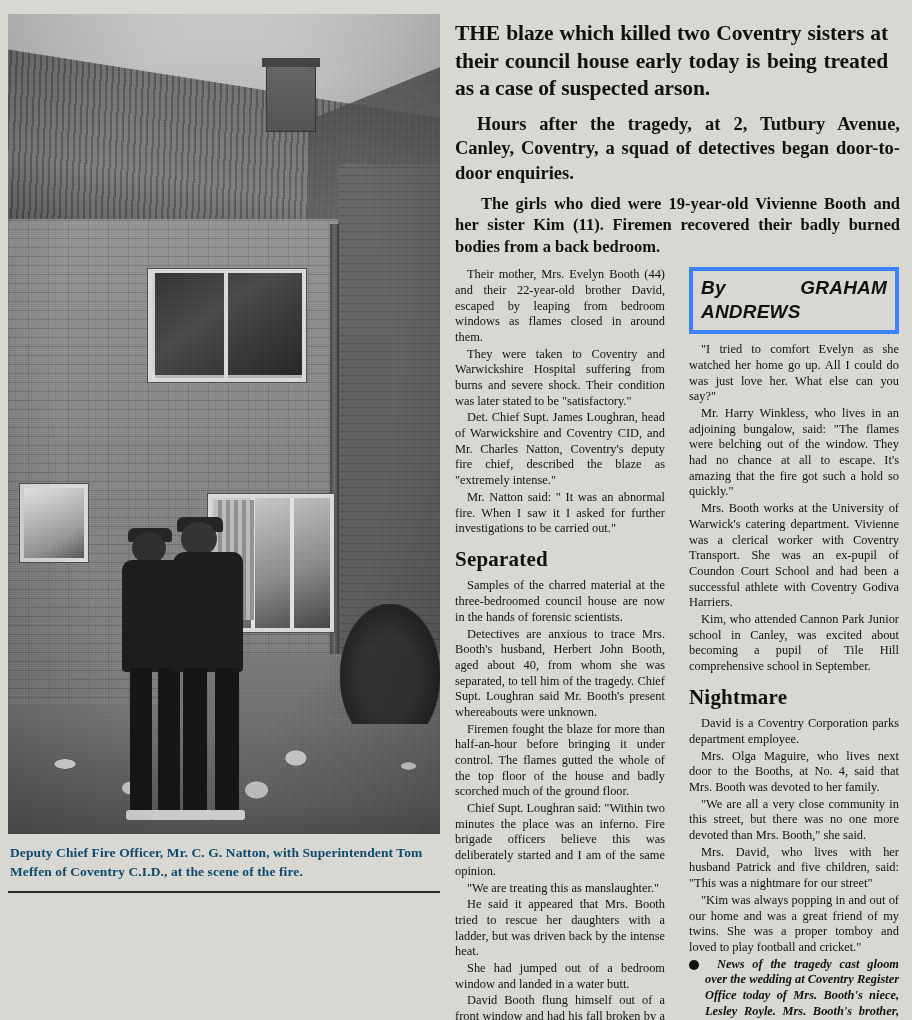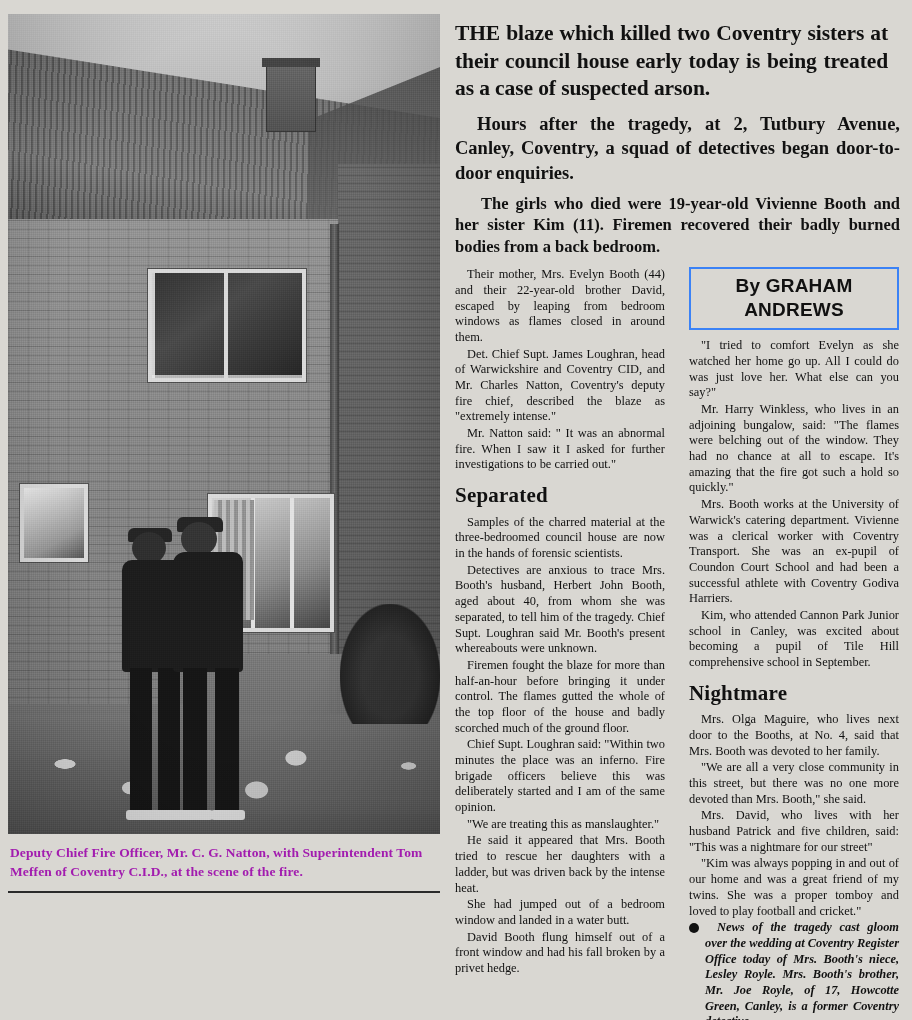--- a/index.html
+++ b/index.html
@@ -160,21 +160,21 @@
     background:radial-gradient(ellipse at 50% 45%, rgba(0,0,0,0) 55%, rgba(0,0,0,.18) 100%);
     pointer-events:none;
   }
   .caption{
     margin-top:9px;
     font-family:"Liberation Serif", serif;
     font-weight:bold;
     font-size:13.5px;
     line-height:1.42;
     letter-spacing:.1px;
-    color:#a21caf;
+    color:#0c4a6e;
     padding-left:2px;
   }
   .cap-rule{
     margin-top:10px;
     border-top:2px solid #2a2a2a;
     width:432px;
   }
   
   .text-col{
     position:absolute;left:455px;top:20px;width:445px;
@@ -217,24 +217,24 @@
     font-size:12.4px;
     line-height:1.265;
     text-align:justify;
     font-family:"Liberation Serif", serif;
   }
   .col.left{left:0;}
   .col.right{left:234px;}
   .col p{margin:0 0 1px 0; text-indent:12px;}
   .col p.noind{text-indent:0;}
   .byline{
-    border:2px solid #3b82f6;
+    border:4px solid #3b82f6;
     padding:5px 8px 6px 8px;
     margin:0 0 8px 0;
-    text-align:center;
+    font-style:italic;
   }
   .byline span{
     font-family:"Liberation Sans", sans-serif;
     font-weight:bold;
     font-size:19px;
     letter-spacing:.2px;
   }
   .subhead{
     font-family:"Liberation Serif", serif;
     font-weight:bold;
@@ -322,20 +322,21 @@
   <div class="text-col">
 
     <p class="lede">THE blaze which killed two Coventry sisters at their council house early today is being treated as a case of suspected arson.</p>
     <p class="lede2">Hours after the tragedy, at 2, Tutbury Avenue, Canley, Coventry, a squad of detectives began door-to-door enquiries.</p>
     <p class="lede3">The girls who died were 19-year-old Vivienne Booth and her sister Kim (11). Firemen recovered their badly burned bodies from a back bedroom.</p>
 
     <div class="cols" style="height:760px;">
 
       <div class="col left">
         <p>Their mother, Mrs. Evelyn Booth (44) and their 22-year-old brother David, escaped by leaping from bedroom windows as flames closed in around them.</p>
+        <p>They were taken to Coventry and Warwickshire Hospital suffering from burns and severe shock. Their condition was later stated to be "satisfactory."</p>
         <p>Det. Chief Supt. James Loughran, head of Warwickshire and Coventry CID, and Mr. Charles Natton, Coventry's deputy fire chief, described the blaze as "extremely intense."</p>
         <p>Mr. Natton said: " It was an abnormal fire. When I saw it I asked for further investigations to be carried out."</p>
 
         <div class="subhead">Separated</div>
 
         <p>Samples of the charred material at the three-bedroomed council house are now in the hands of forensic scientists.</p>
         <p>Detectives are anxious to trace Mrs. Booth's husband, Herbert John Booth, aged about 40, from whom she was separated, to tell him of the tragedy. Chief Supt. Loughran said Mr. Booth's present whereabouts were unknown.</p>
         <p>Firemen fought the blaze for more than half-an-hour before bringing it under control. The flames gutted the whole of the top floor of the house and badly scorched much of the ground floor.</p>
         <p>Chief Supt. Loughran said: "Within two minutes the place was an inferno. Fire brigade officers believe this was deliberately started and I am of the same opinion.</p>
         <p>"We are treating this as manslaughter."</p>
@@ -350,20 +351,21 @@
           <span>By GRAHAM ANDREWS</span>
         </div>
 
         <p>"I tried to comfort Evelyn as she watched her home go up. All I could do was just love her. What else can you say?"</p>
         <p>Mr. Harry Winkless, who lives in an adjoining bungalow, said: "The flames were belching out of the window. They had no chance at all to escape. It's amazing that the fire got such a hold so quickly."</p>
         <p>Mrs. Booth works at the University of Warwick's catering department. Vivienne was a clerical worker with Coventry Transport. She was an ex-pupil of Coundon Court School and had been a successful athlete with Coventry Godiva Harriers.</p>
         <p>Kim, who attended Cannon Park Junior school in Canley, was excited about becoming a pupil of Tile Hill comprehensive school in September.</p>
 
         <div class="subhead">Nightmare</div>
 
+        <p>David is a Coventry Corporation parks department employee.</p>
         <p>Mrs. Olga Maguire, who lives next door to the Booths, at No. 4, said that Mrs. Booth was devoted to her family.</p>
         <p>"We are all a very close community in this street, but there was no one more devoted than Mrs. Booth," she said.</p>
         <p>Mrs. David, who lives with her husband Patrick and five children, said: "This was a nightmare for our street"</p>
         <p>"Kim was always popping in and out of our home and was a great friend of my twins. She was a proper tomboy and loved to play football and cricket."</p>
 
         <p class="bullet-para">
           <span class="bullet-dot"></span>
           <span>News of the tragedy cast gloom over the wedding at Coventry Register Office today of Mrs. Booth's niece, Lesley Royle. Mrs. Booth's brother, Mr. Joe Royle, of 17, Howcotte Green, Canley, is a former Coventry detective.</span>
         </p>
       </div>

